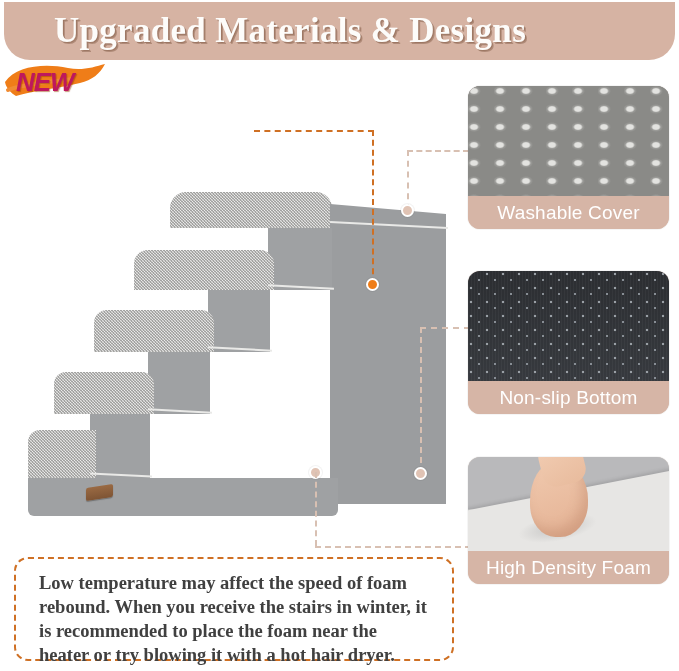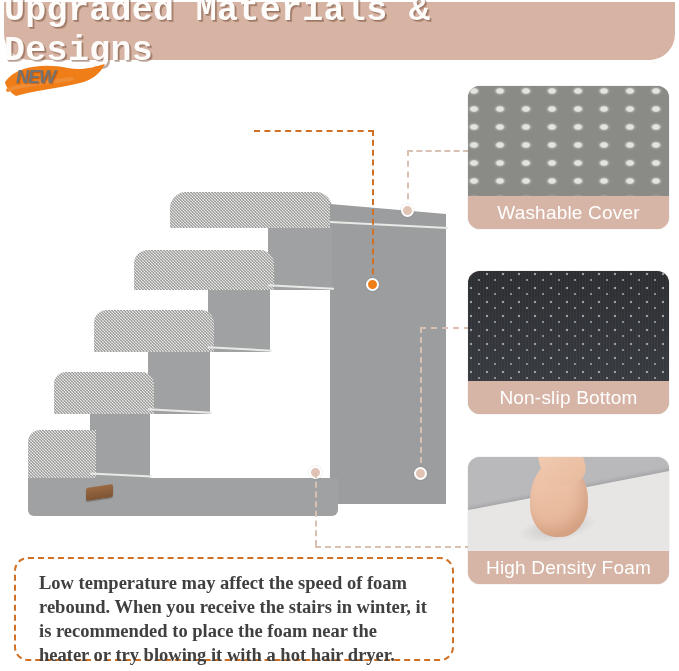--- a/index.html
+++ b/index.html
@@ -5,21 +5,21 @@
   html,body{margin:0;padding:0;background:#fff;}
   body{width:679px;height:671px;position:relative;overflow:hidden;
        font-family:"Liberation Sans",sans-serif;}
   .stage{position:absolute;inset:0;width:679px;height:671px;background:#ffffff;}
 
   
   .banner{position:absolute;left:4px;top:2px;width:671px;height:58px;
     background:#d6b3a3;border-radius:0 0 26px 26px;}
   .banner-title{position:absolute;left:0;top:0;width:572px;height:58px;
     display:flex;align-items:center;justify-content:center;
-    font-family:Liberation Mono, monospace;font-weight:bold;font-size:35px;
+    font-family:Liberation Serif, serif;font-weight:bold;font-size:35px;
     color:#fdfcfa;letter-spacing:.3px;
     text-shadow:2px 2px 0 rgba(103,62,40,.35), 1px 1px 0 rgba(103,62,40,.25);}
 
   
   .sb-panel{position:absolute;left:18px;top:78px;width:236px;height:172px;
     border:2.5px solid #ef7d18;border-radius:16px;background:#ffffff;overflow:hidden;}
   .sb-photo{position:absolute;left:0;top:0;width:232px;height:140px;
     background:#fbfbfb;overflow:hidden;}
   .board{position:absolute;background:#fdfdfd;border:1px solid #d8d8d8;
     box-shadow:0 1px 2px rgba(0,0,0,.18);}
@@ -28,22 +28,22 @@
       radial-gradient(circle at 1.4px 1.4px,#9a9a9a 1px,transparent 1.2px),
       linear-gradient(#c9c9c9,#b8b8b8);
     background-size:4px 4px,100% 100%;border:1px solid #a9a9a9;}
   .sb-label{position:absolute;left:0;bottom:0;width:236px;height:34px;
     background:#ef7d18;border-radius:0 0 13px 13px;
     display:flex;align-items:center;justify-content:center;
     font-size:22px;font-weight:bold;color:#ffffff;letter-spacing:.2px;}
 
   
   .new-badge{position:absolute;left:2px;top:60px;width:106px;height:42px;z-index:6;}
-  .new-badge .txt{position:absolute;left:14px;top:7px;font-size:18px;font-weight:bold;
-    font-style:italic;color:#737373;letter-spacing:-1px;
+  .new-badge .txt{position:absolute;left:14px;top:7px;font-size:26px;font-weight:bold;
+    font-style:italic;color:#be185d;letter-spacing:-1px;
     text-shadow:1px 1px 1px rgba(150,60,0,.5);}
 
   
   .fpanel{position:absolute;width:201px;border-radius:12px;overflow:hidden;
     background:#d6b5a6;box-shadow:0 0 0 1px rgba(0,0,0,.04);}
   .fpanel .img{position:absolute;left:0;top:0;width:201px;}
   .fpanel .cap{position:absolute;left:0;bottom:0;width:201px;height:33px;
     background:#d6b5a6;display:flex;align-items:center;justify-content:center;
     font-size:19px;color:#ffffff;letter-spacing:.2px;}
   #panel-cover{left:468px;top:86px;height:143px;}

